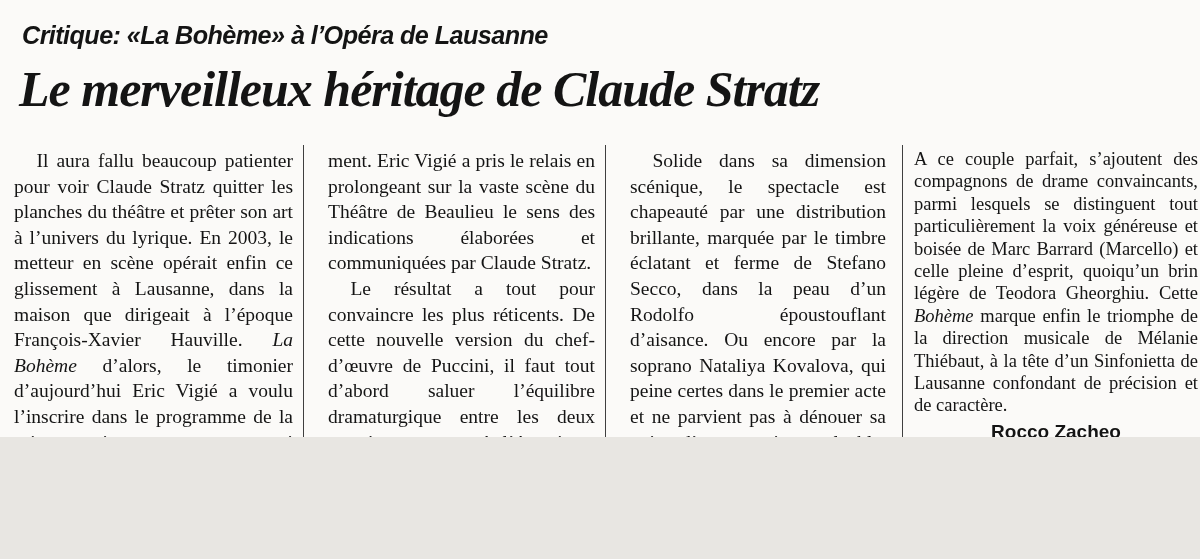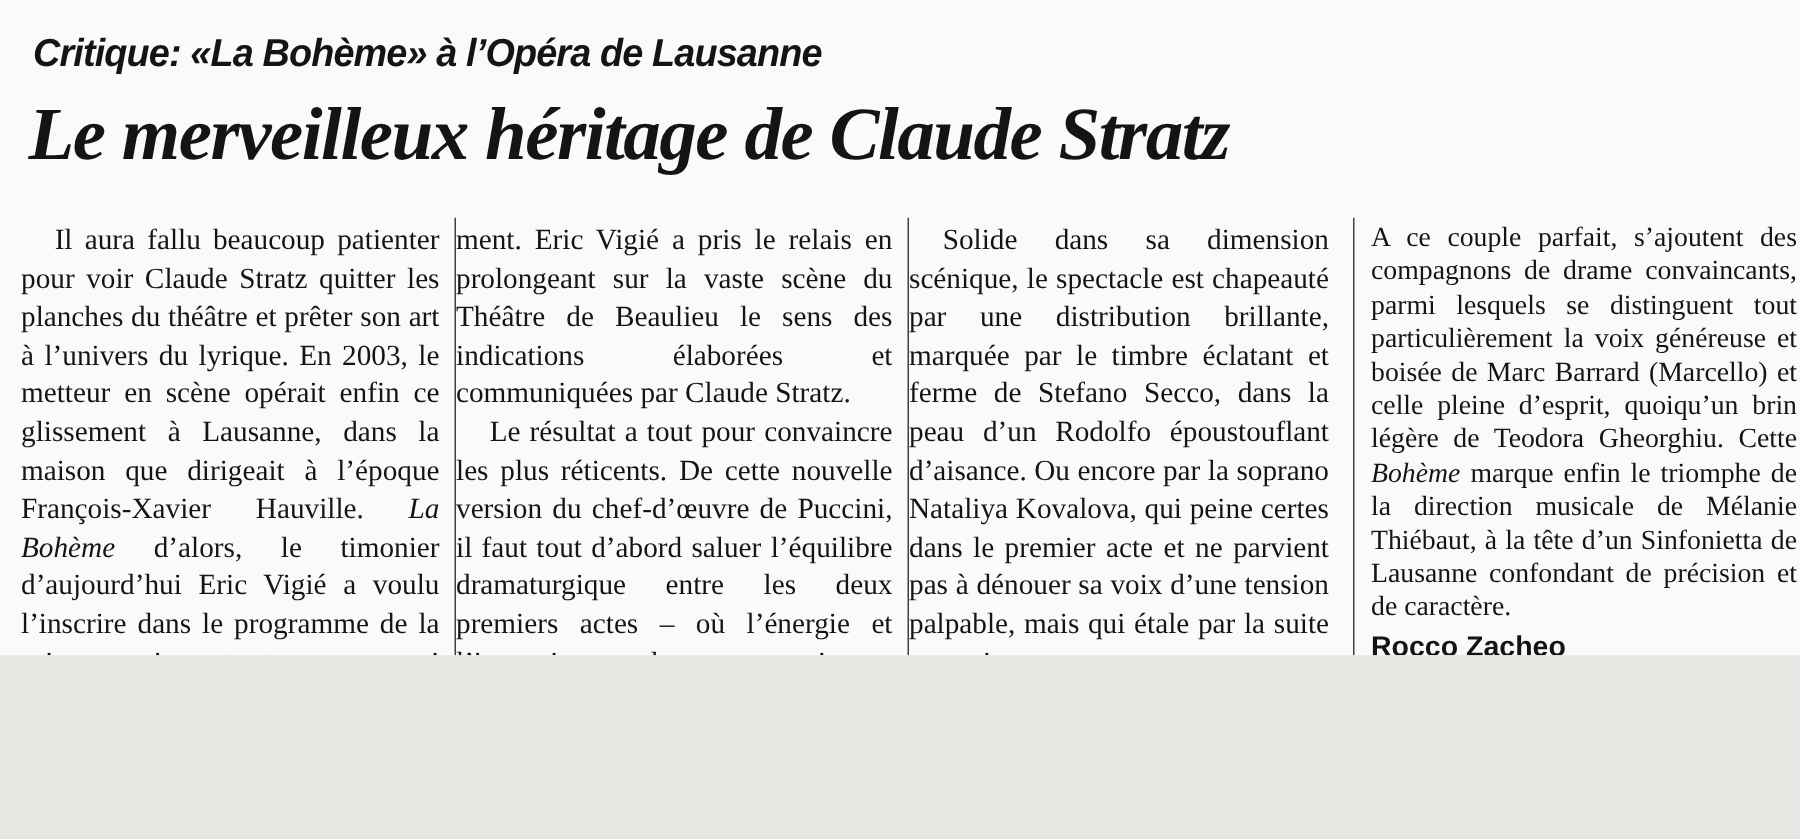--- a/index.html
+++ b/index.html
@@ -55,37 +55,37 @@
   .col {
     overflow: hidden;
     box-sizing: border-box;
     padding: 3px 10px 0 14px;
     font-size: 19.5px;
     line-height: 25.6px;
     text-align: justify;
     hyphens: auto;
     -webkit-hyphens: auto;
   }
-  .col2, .col3, .col4 { border-left: 1.5px solid var(--rule, #3f3f3f); padding-left: 0; }
+  .col2, .col3, .col4 { border-left: 1.5px solid var(--rule, #3f3f3f); padding-left: 24px; }
   .col3 { padding-right: 16px; }
   .col4 {
     font-size: 18.5px;
     line-height: 22.4px;
     padding-left: 11px;
     padding-right: 2px;
   }
   .para { margin: 0; }
   .para.indent { text-indent: 1.15em; }
   .byline {
     margin: 3px 0 0 0;
     font-family: "Liberation Sans", sans-serif;
     font-weight: bold;
     font-size: 19px;
     line-height: 24px;
-    text-align: left;
+    text-align: center;
   }
   .venue {
     margin: 21px 0 0 0;
     font-style: italic;
     font-size: 18.5px;
     line-height: 20.6px;
     text-align: left;
     max-width: 222px;
     hyphens: none;
   }

